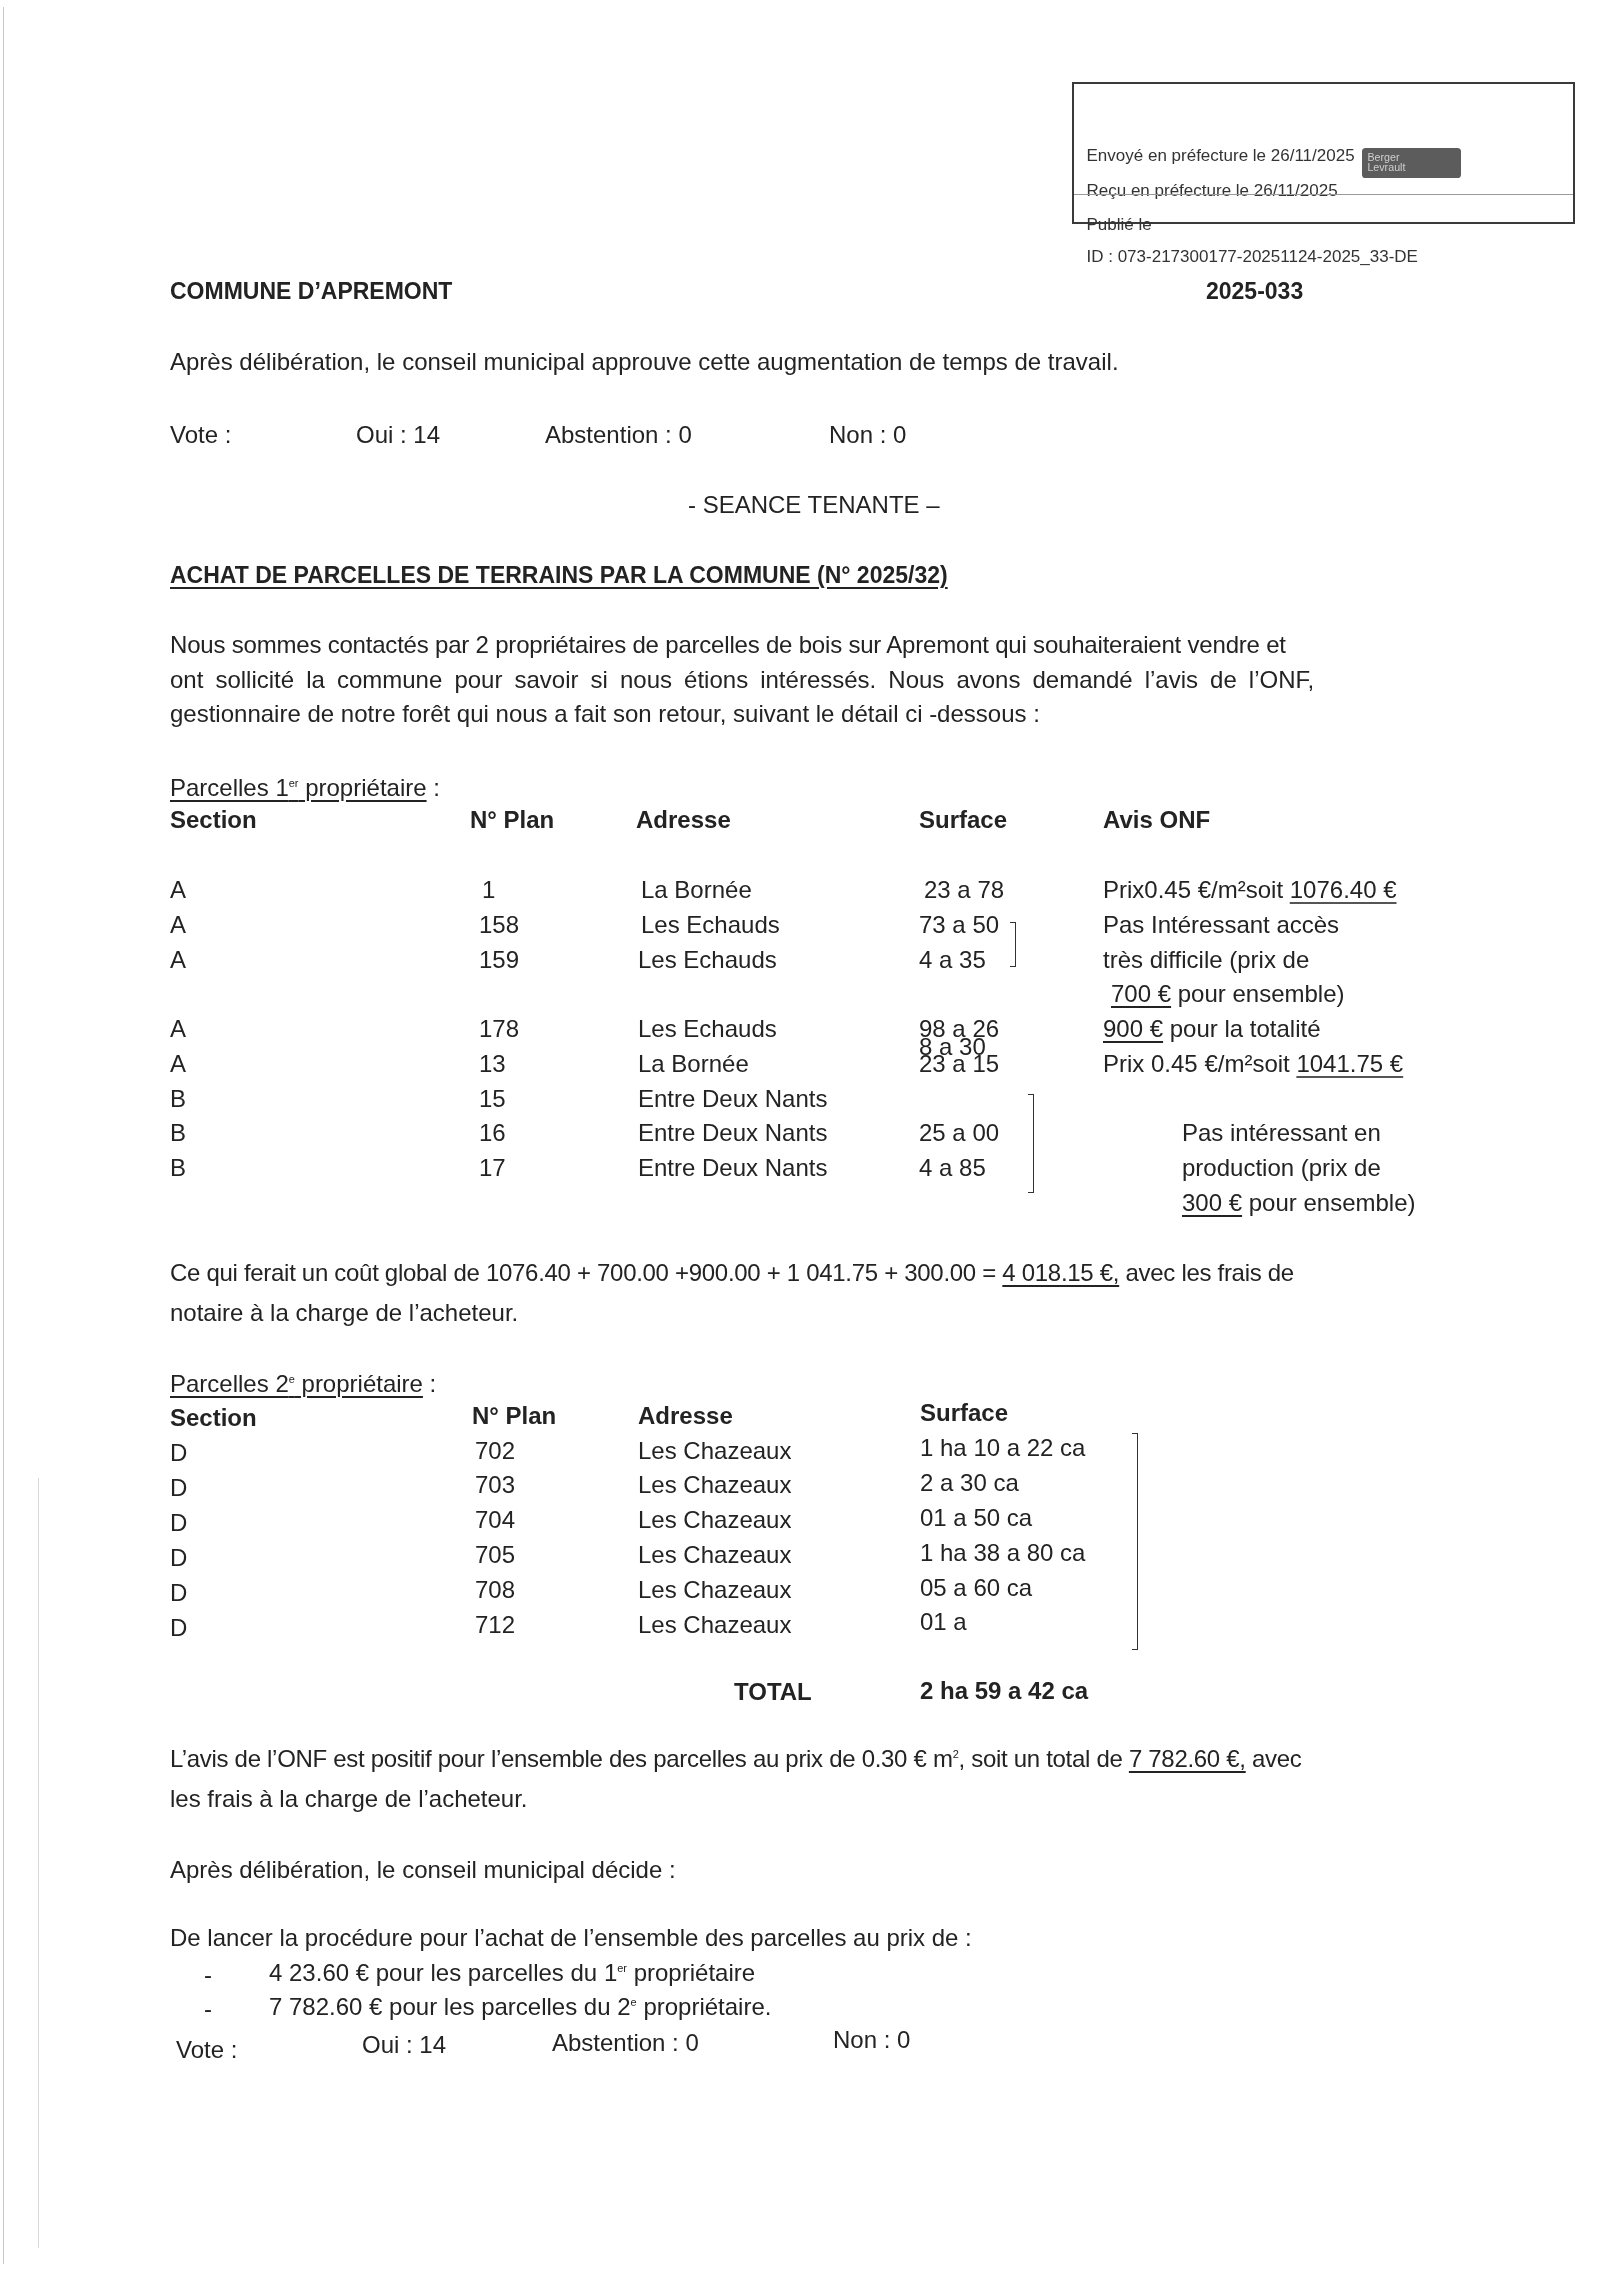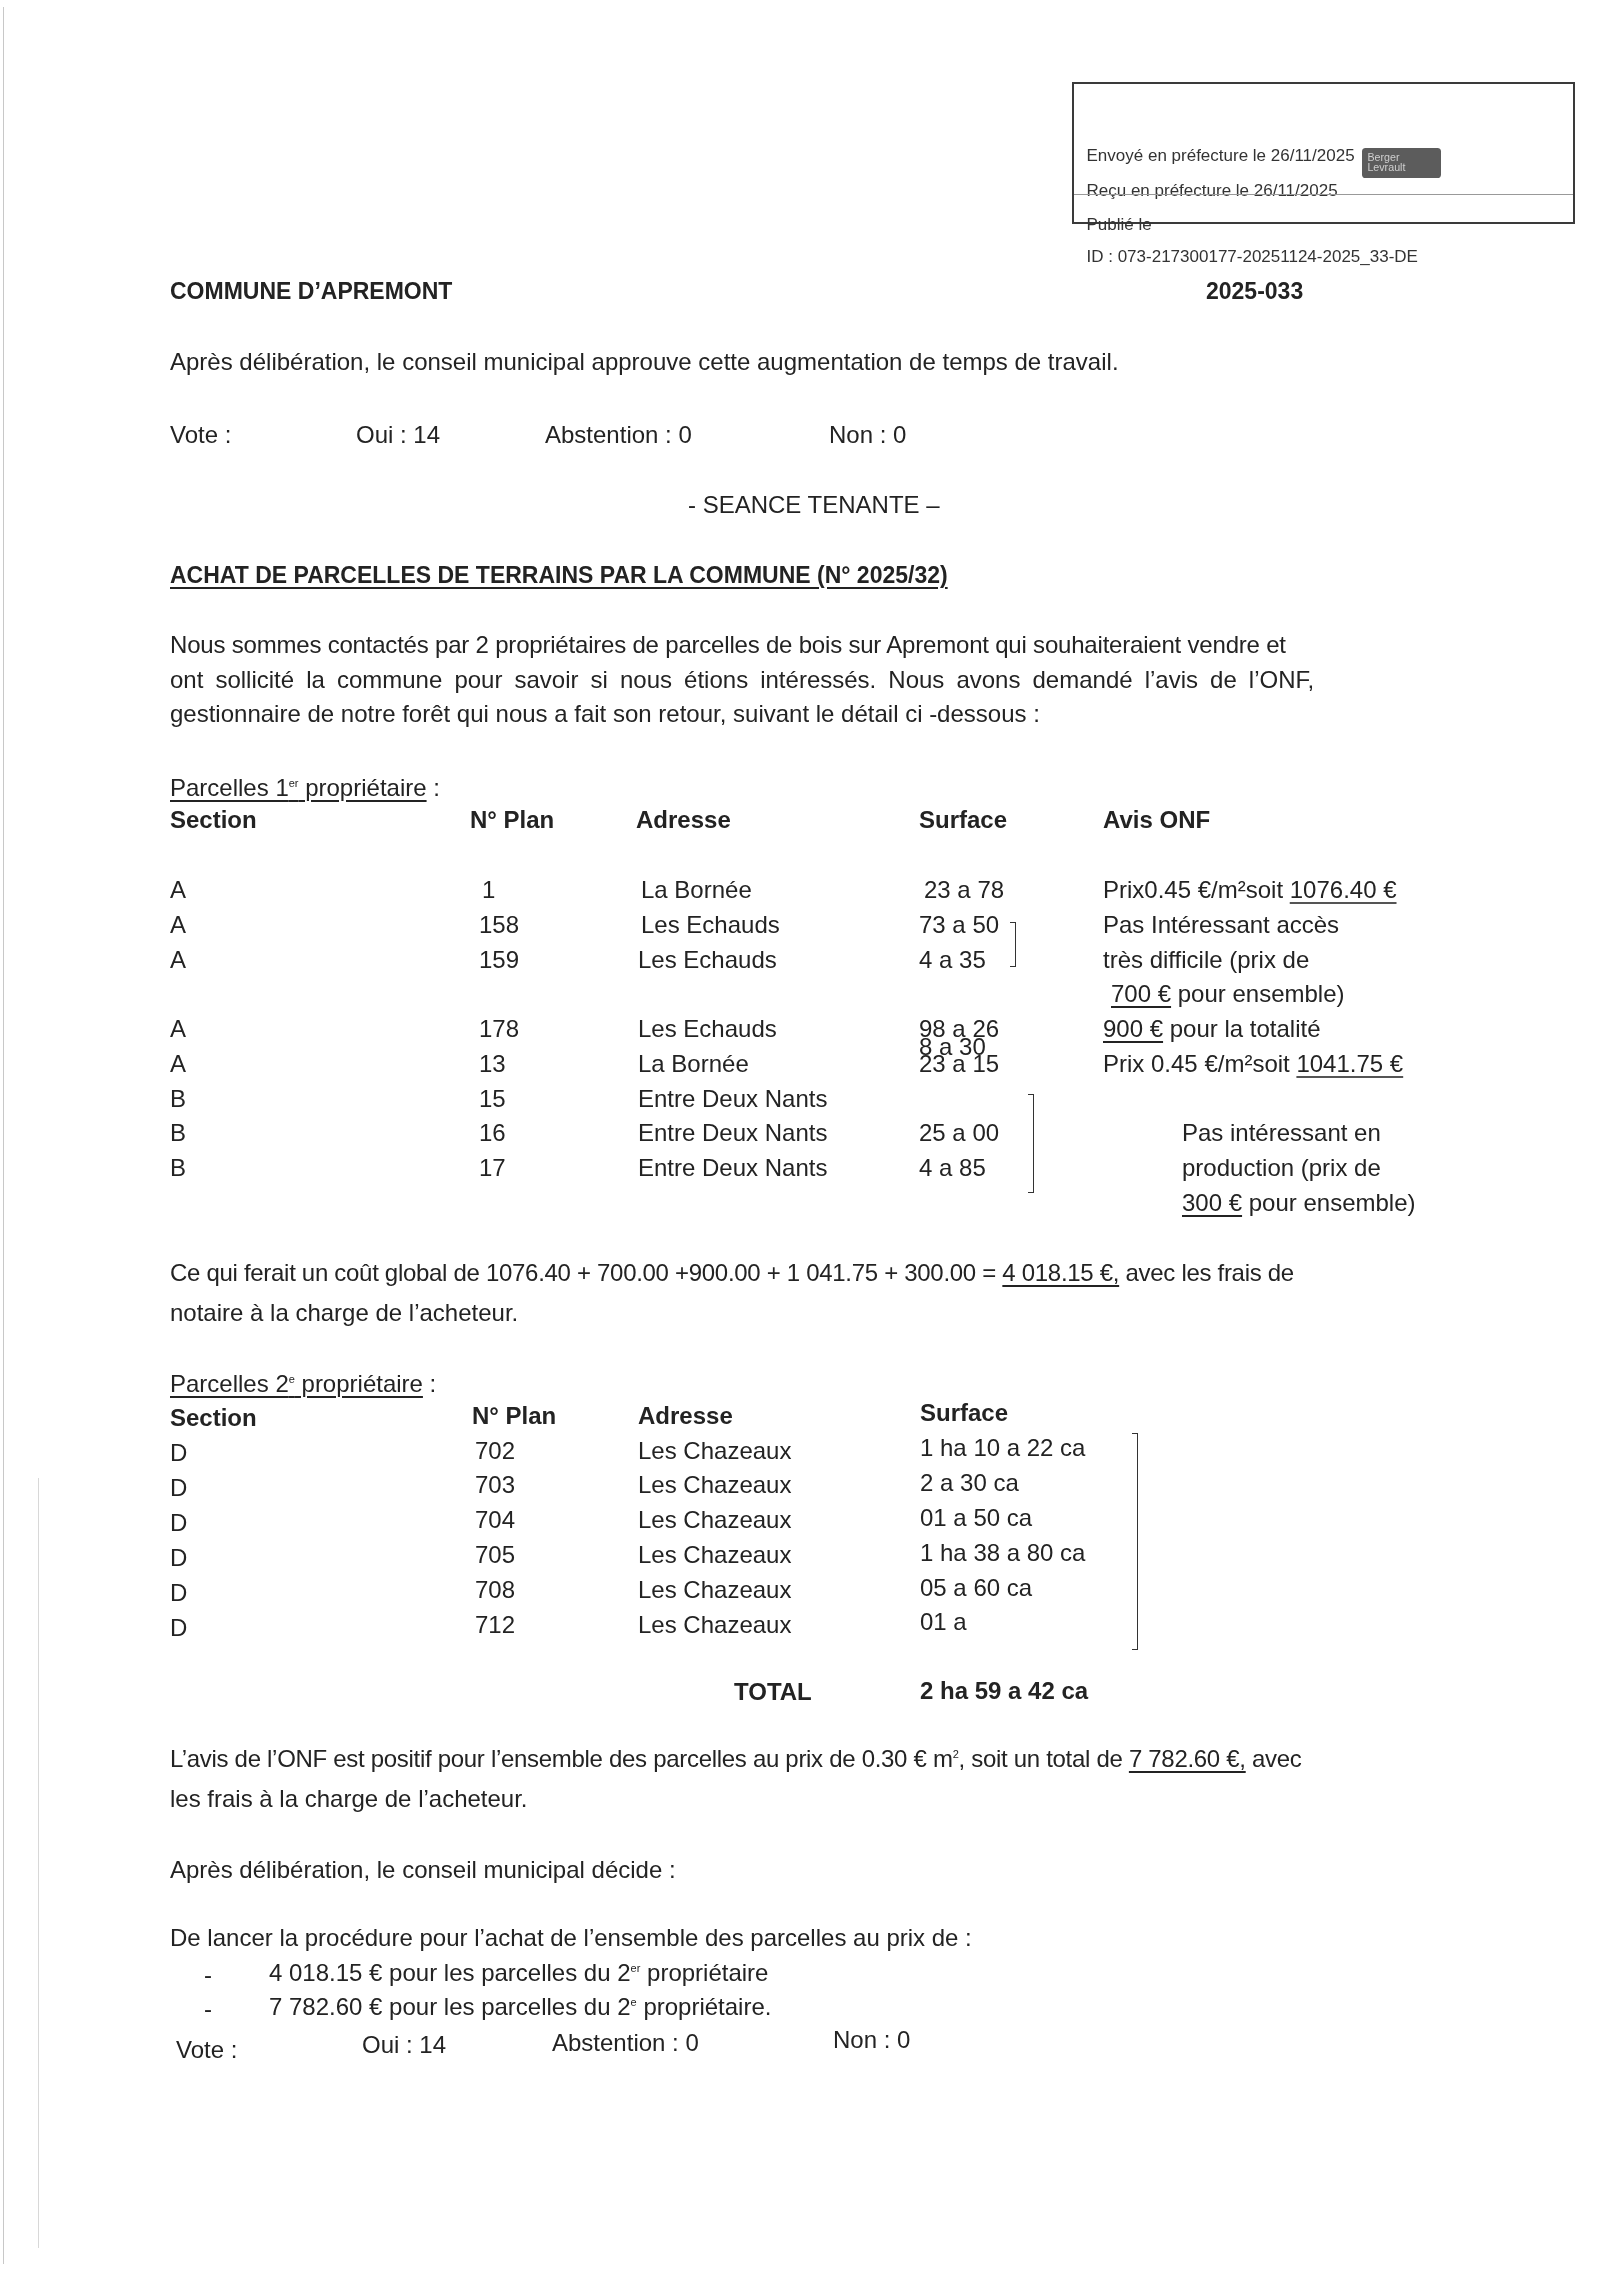--- a/index.html
+++ b/index.html
@@ -13,21 +13,21 @@
     
     .stamp {
       position: absolute; left: 1072px; top: 82px; width: 503px; height: 142px;
       border: 2.7px solid #3a3a3a; box-sizing: border-box;
       font-family: "Liberation Sans", sans-serif; font-size: 17px; color: #333;
     }
     .stamp .line { position: absolute; left: 12.5px; margin-top: 48px; }
     .stamp .l1 { top: 14.3px; } .stamp .l2 { top: 49px; } .stamp .l3 { top: 83px; } .stamp .l4 { top: 115px; }
     .stamp-sep { position: absolute; left: 0; top: 110px; width: 100%; height: 0.9px; background: #999; }
     .logo {
-      position: absolute; left: 288px; top: 64px; width: 79px; height: 30px;
+      position: absolute; left: 288px; top: 64px; width: 99px; height: 30px;
       background: #5c5c5c; border-radius: 3.6px; color: #cfcfcf; font-size: 10.7px;
       line-height: 10.7px; padding: 3.6px 5.4px; box-sizing: border-box;
     }
 
     .t { position: absolute; font-size: 24px; white-space: nowrap; color: #232323; }
     .b { font-weight: bold; }
     .u { text-decoration: underline; text-decoration-thickness: 1.8px; text-underline-offset: 3.6px; }
     .dotted-u { text-decoration: underline; text-decoration-thickness: 1.8px; text-underline-offset: 3.6px; text-decoration-color: #555; }
     sup { font-size: 11px; line-height: 0; }
 
@@ -199,21 +199,21 @@
 
 <div class="t" style="left:170px;top:1745px;letter-spacing:-0.3px;"><span>L’avis de l’ONF est positif pour l’ensemble des parcelles au prix de 0.30 € m</span><sup>2</sup><span>, soit un total de </span><span class="u">7 782.60 €,</span><span> avec</span></div>
 <div class="t" style="left:170px;top:1785px;">les frais à la charge de l’acheteur.</div>
 
 <div class="t" style="left:170px;top:1856px;">Après délibération, le conseil municipal décide :</div>
 <div class="t" style="left:170px;top:1924px;">De lancer la procédure pour l’achat de l’ensemble des parcelles au prix de :</div>
 
 <div>
   <div>
     <div class="t" style="left:204px;top:1961px;">-</div>
-    <div class="t" style="left:269px;top:1959px;"><span>4 018.15 € pour les parcelles du 2</span><sup>er</sup><span> propriétaire</span></div>
+    <div class="t" style="left:269px;top:1959px;"><span>4 23.60 € pour les parcelles du 1</span><sup>er</sup><span> propriétaire</span></div>
   </div>
   <div>
     <div class="t" style="left:204px;top:1995px;">-</div>
     <div class="t" style="left:269px;top:1993px;"><span>7 782.60 € pour les parcelles du 2</span><sup>e</sup><span> propriétaire.</span></div>
   </div>
 </div>
 
 <div class="t" style="left:176px;top:2036px;">Vote :</div>
 <div class="t" style="left:362px;top:2031px;">Oui : 14</div>
 <div class="t" style="left:552px;top:2029px;">Abstention : 0</div>

